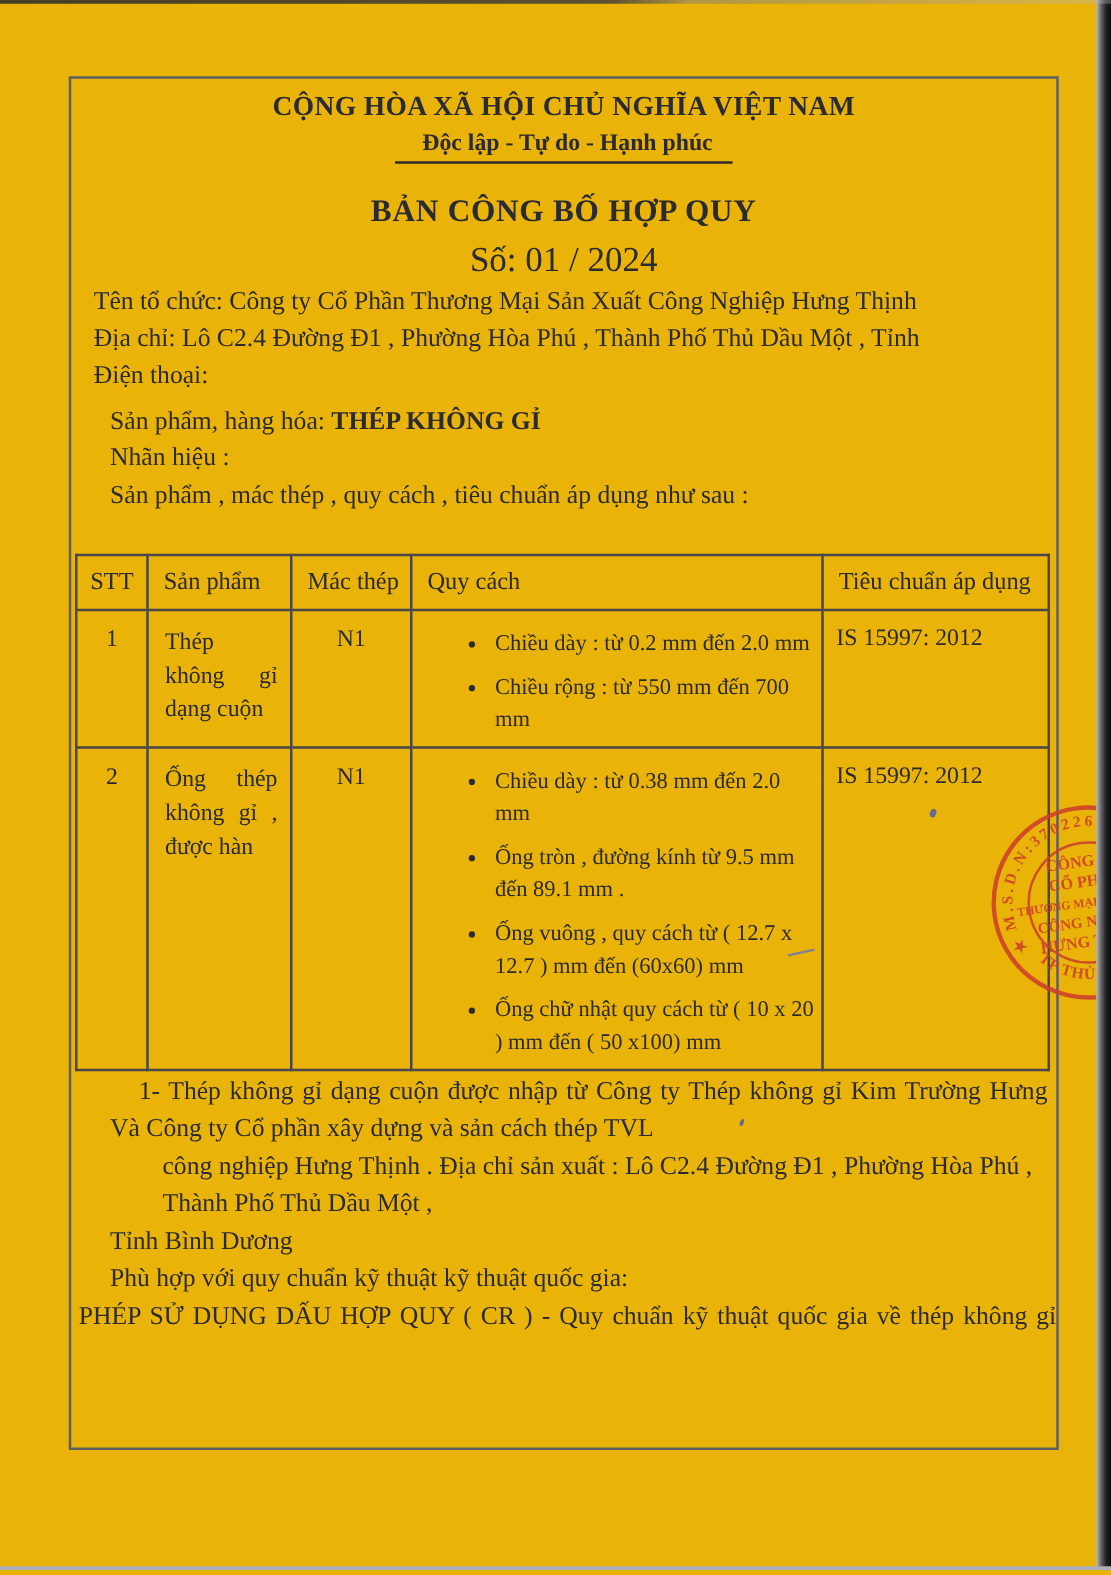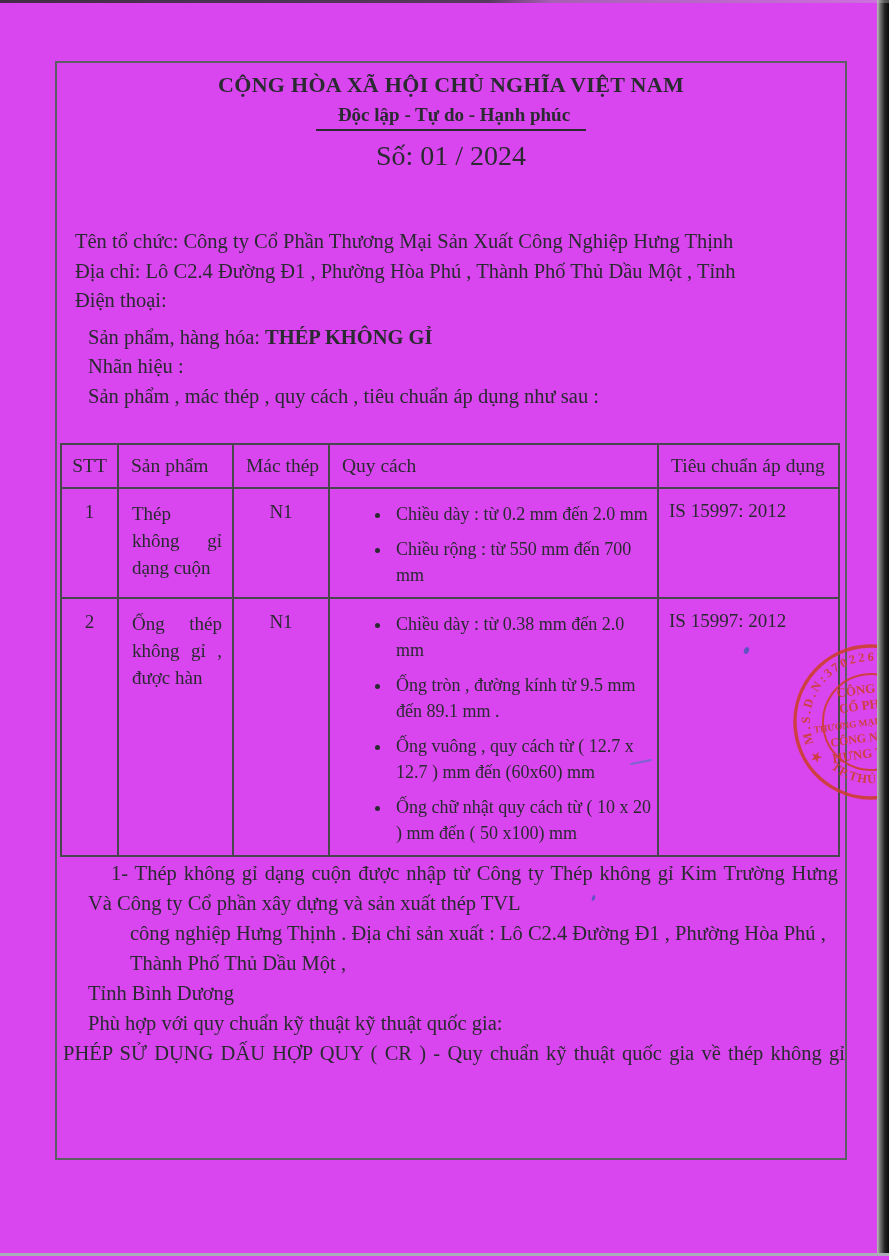--- a/index.html
+++ b/index.html
@@ -1,18 +1,18 @@
 <!DOCTYPE html>
 <html><head>
 <meta charset="utf-8">
 <style>
   html,body { margin:0; padding:0; background:#e8e8e8; }
   .page {
     position:relative; width:889px; height:1260px; margin:0 auto;
-    background:#d946ef; overflow:hidden;
+    background:#eab308; overflow:hidden;
     font-family:"Liberation Serif","DejaVu Serif",serif;
     color:#2a2a31;
   }
   
   .edge-top { position:absolute; left:0; top:0; width:100%; height:3px; z-index:12;
     background:linear-gradient(to right, rgba(40,40,42,.85) 0%, rgba(55,55,58,.8) 55%, rgba(120,120,125,.5) 62%, rgba(190,190,195,.35) 100%); }
   .edge-right { position:absolute; right:0; top:0; width:12px; height:1254px; z-index:10;
     background:linear-gradient(to right,#bdbdbd 0%, #6a6a6a 30%, #222 65%, #0c0c0c 100%); }
   .edge-bottom { position:absolute; left:0; top:1253px; width:100%; height:3px; background:#a9aeb9; z-index:10; }
 
@@ -68,20 +68,21 @@
 
   <div class="edge-top"></div>
   <div class="edge-right"></div>
   <div class="edge-bottom"></div>
 
   <div class="frame"></div>
 
   <div class="doc-header">
     <div class="motto1">CỘNG HÒA XÃ HỘI CHỦ NGHĨA VIỆT NAM</div>
     <div><span class="motto2">Độc lập - Tự do - Hạnh phúc</span></div>
+    <div class="doc-title">BẢN CÔNG BỐ HỢP QUY</div>
     <div class="doc-number">Số: 01 / 2024</div>
   </div>
 
   <div class="info">
     <div>Tên tổ chức: Công ty Cổ Phần Thương Mại Sản Xuất Công Nghiệp Hưng Thịnh</div>
     <div>Địa chỉ: Lô C2.4 Đường Đ1 , Phường Hòa Phú , Thành Phố Thủ Dầu Một , Tỉnh</div>
     <div>Điện thoại:</div>
     <div class="ind gap">
       <span>Sản phẩm, hàng hóa: </span><span class="bold">THÉP KHÔNG GỈ</span>
     </div>
@@ -129,21 +130,21 @@
               <li>Ống chữ nhật quy cách từ ( 10 x 20 ) mm đến ( 50 x100) mm</li>
             </ul>
       </td>
       <td class="c-tc">IS 15997: 2012</td>
     </tr>
   </tbody>
     </table>
 
   <div class="notes">
     <div class="n-ind40 n-just n-r7">1- Thép không gỉ dạng cuộn được nhập từ Công ty Thép không gỉ Kim Trường Hưng</div>
-    <div class="n-ind25">Và Công ty Cổ phần xây dựng và sản xuất thép TVL</div>
+    <div class="n-ind25">Và Công ty Cổ phần xây dựng và sản cách thép TVL</div>
     <div class="n-ind67">công nghiệp Hưng Thịnh . Địa chỉ sản xuất : Lô C2.4 Đường Đ1 , Phường Hòa Phú ,</div>
     <div class="n-ind67">Thành Phố Thủ Dầu Một ,</div>
     <div class="n-ind25">Tỉnh Bình Dương</div>
     <div class="n-ind25">Phù hợp với quy chuẩn kỹ thuật kỹ thuật quốc gia:</div>
     <div class="n-just">PHÉP SỬ DỤNG DẤU HỢP QUY ( CR ) -  Quy chuẩn kỹ thuật quốc gia về thép không gỉ</div>
   </div>
 
   <div class="stamp-wrap">
     <svg width="170" height="170" viewBox="0 0 170 170">
       <g transform="rotate(-8 85 85)" opacity="0.88">

